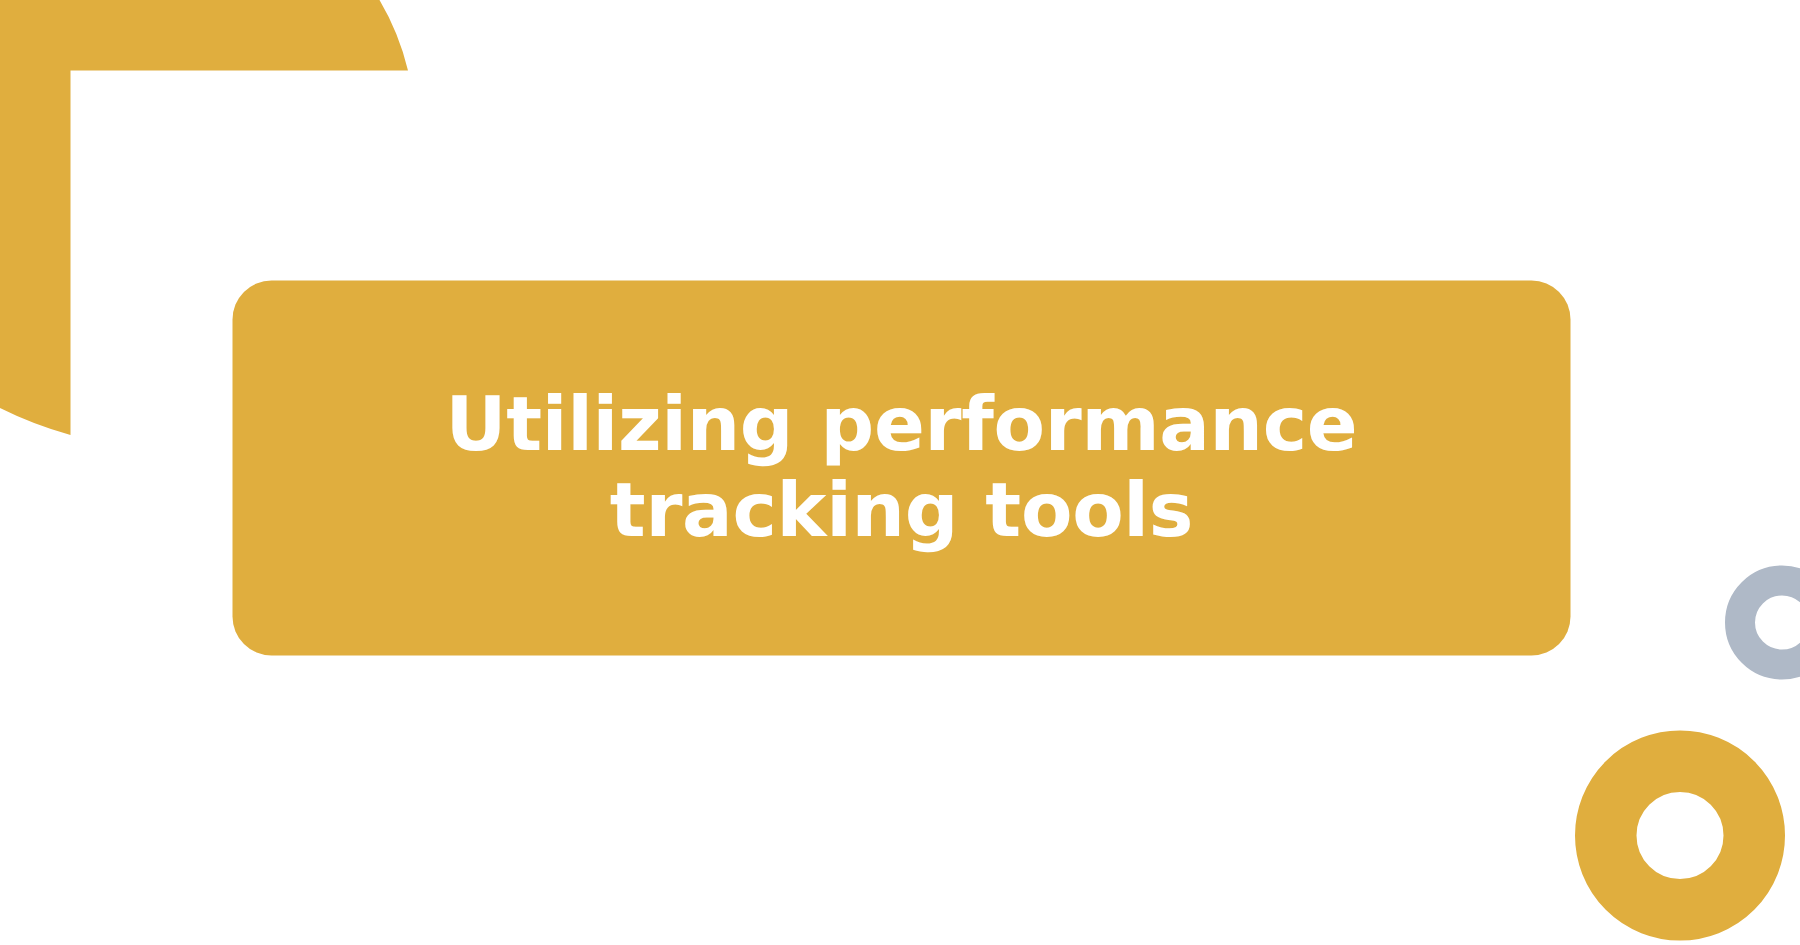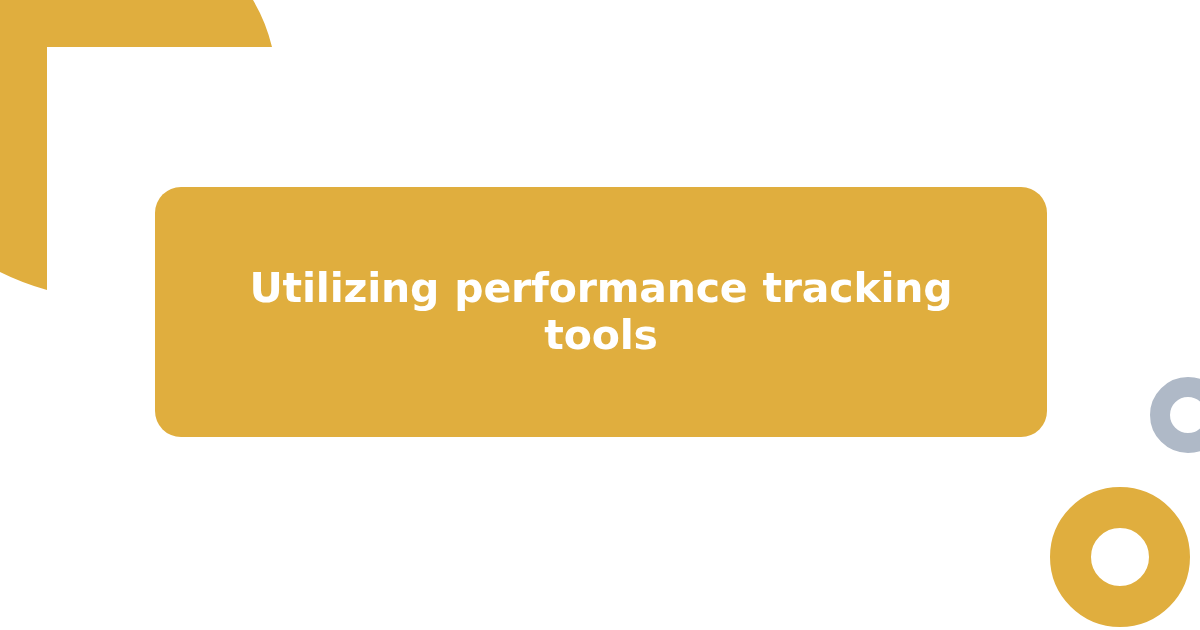--- a/index.html
+++ b/index.html
@@ -38,21 +38,21 @@
     align-items: center;
     justify-content: center;
     box-sizing: border-box;
     padding: 10px 40px;
   }
   .title-text {
     margin: 0;
     color: #ffffff;
     font-family: "DejaVu Sans", "Liberation Sans", sans-serif;
     font-weight: bold;
-    font-size: 41px;
+    font-size: 50px;
     line-height: 1.14;
     text-align: center;
     letter-spacing: -0.2px;
     word-spacing: 1px;
   }
 
   
   .ring {
     position: absolute;
     border-radius: 50%;

